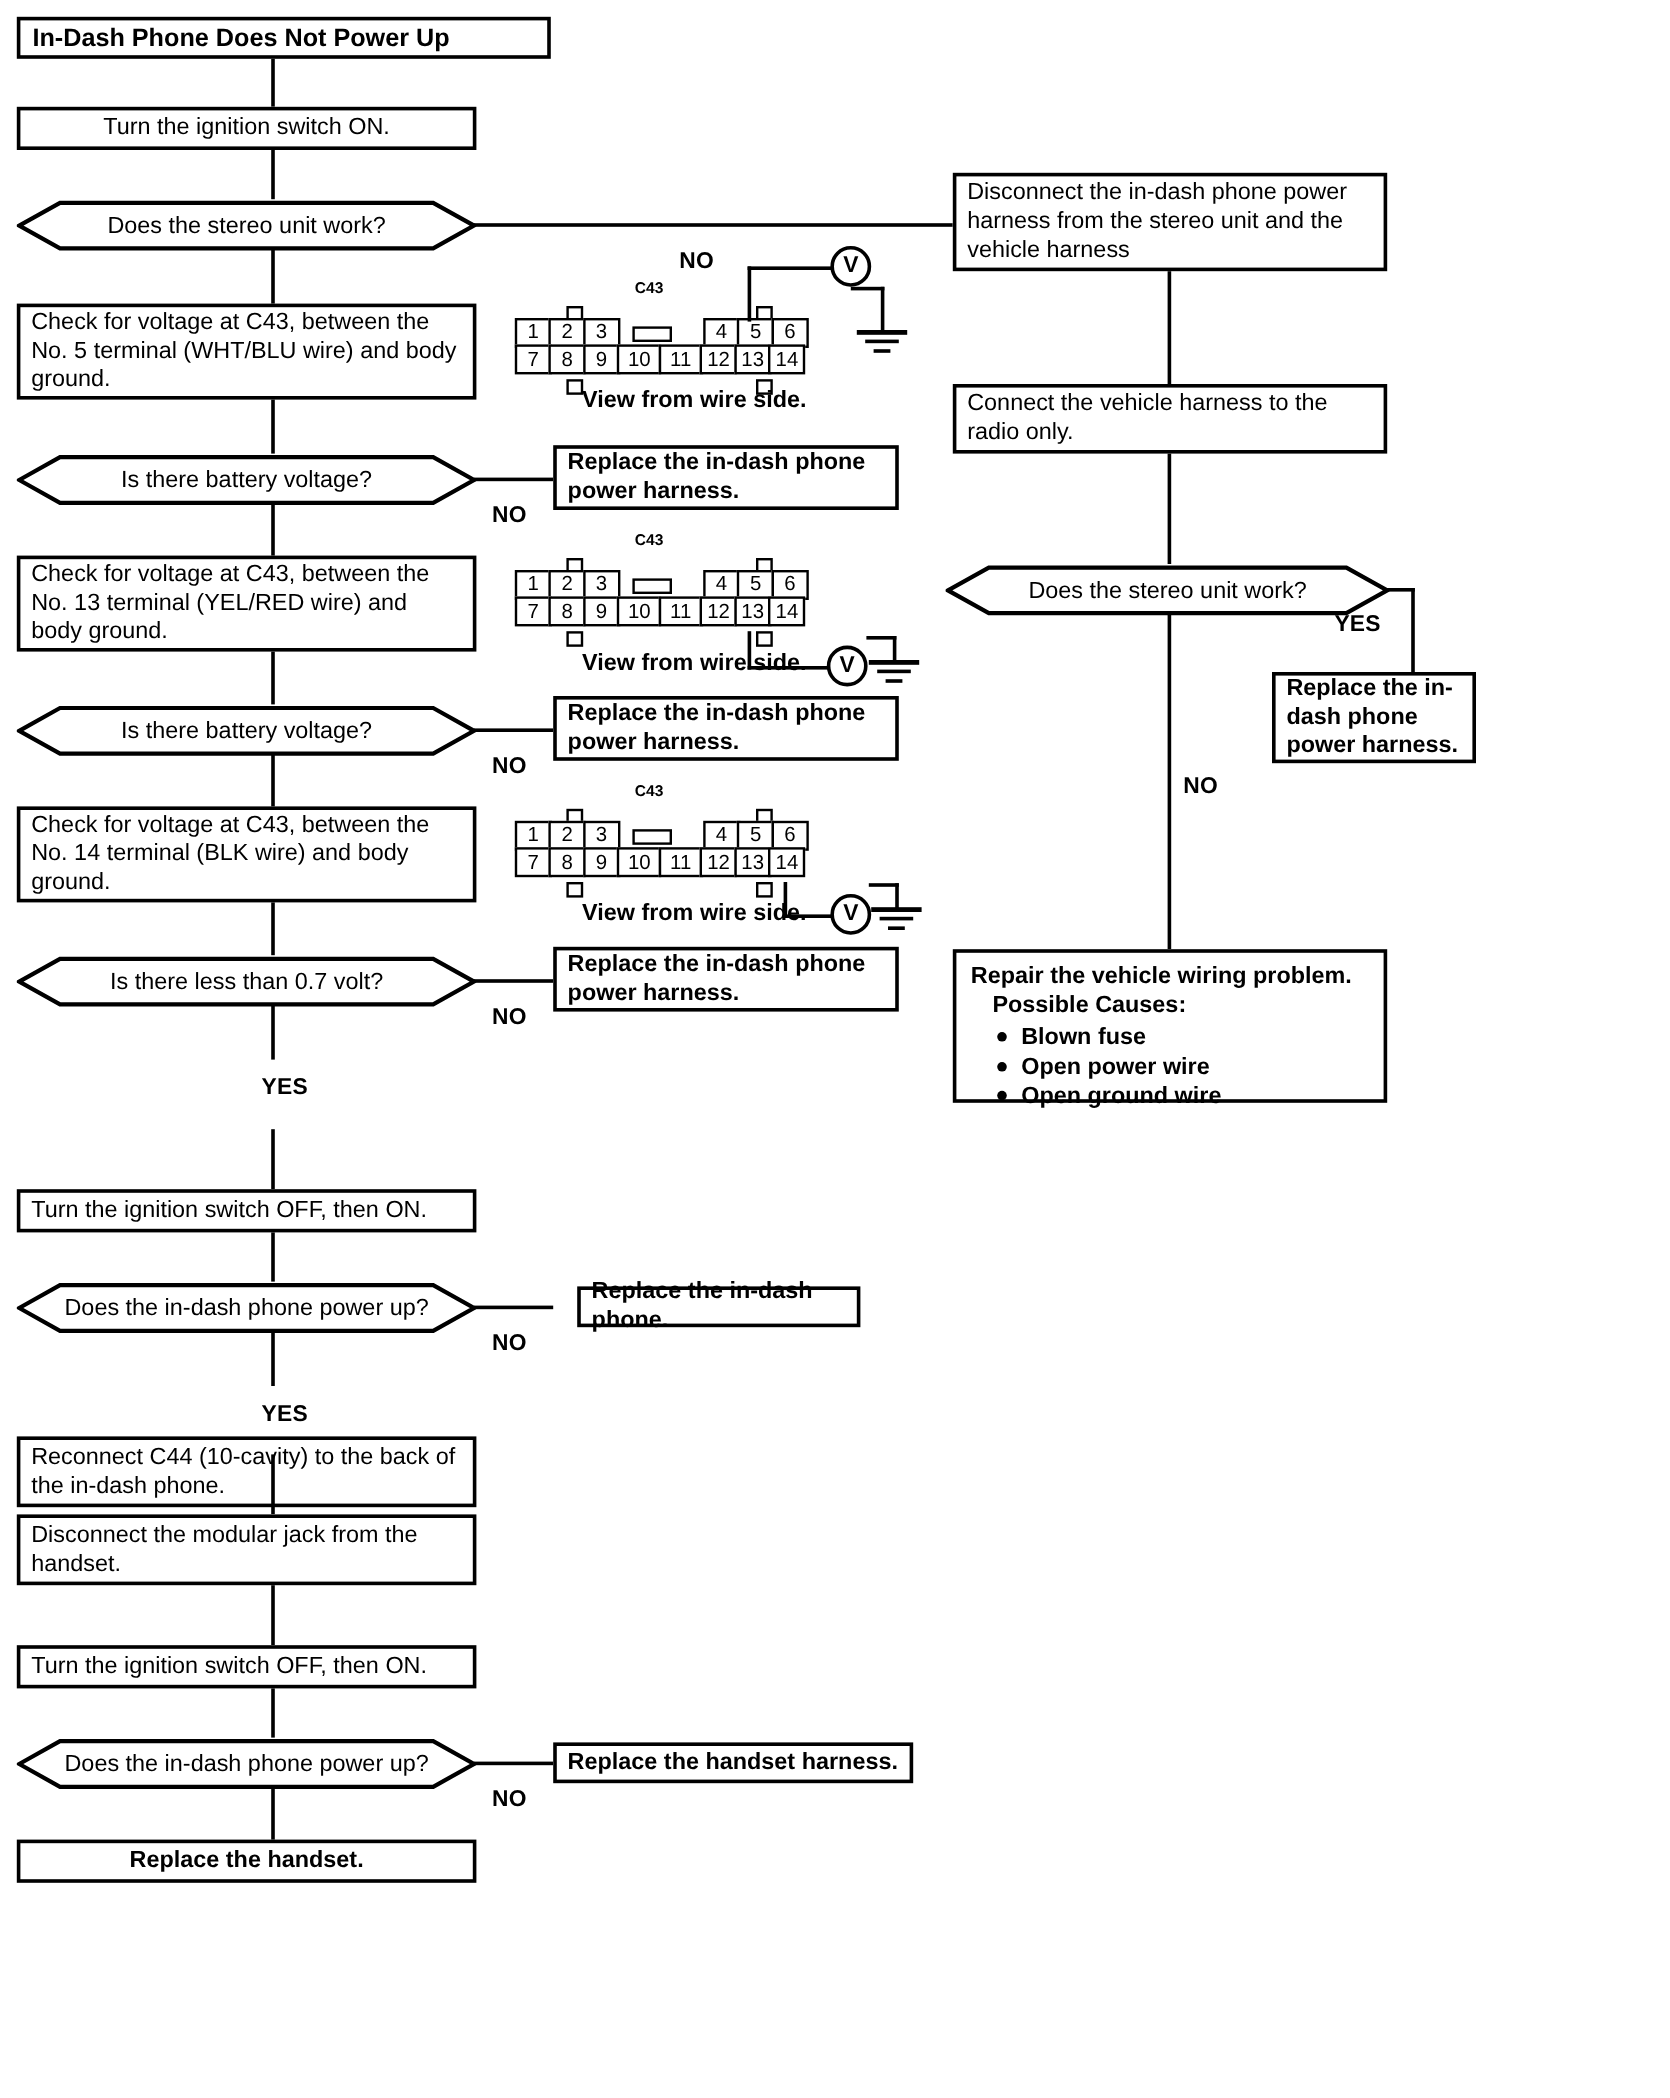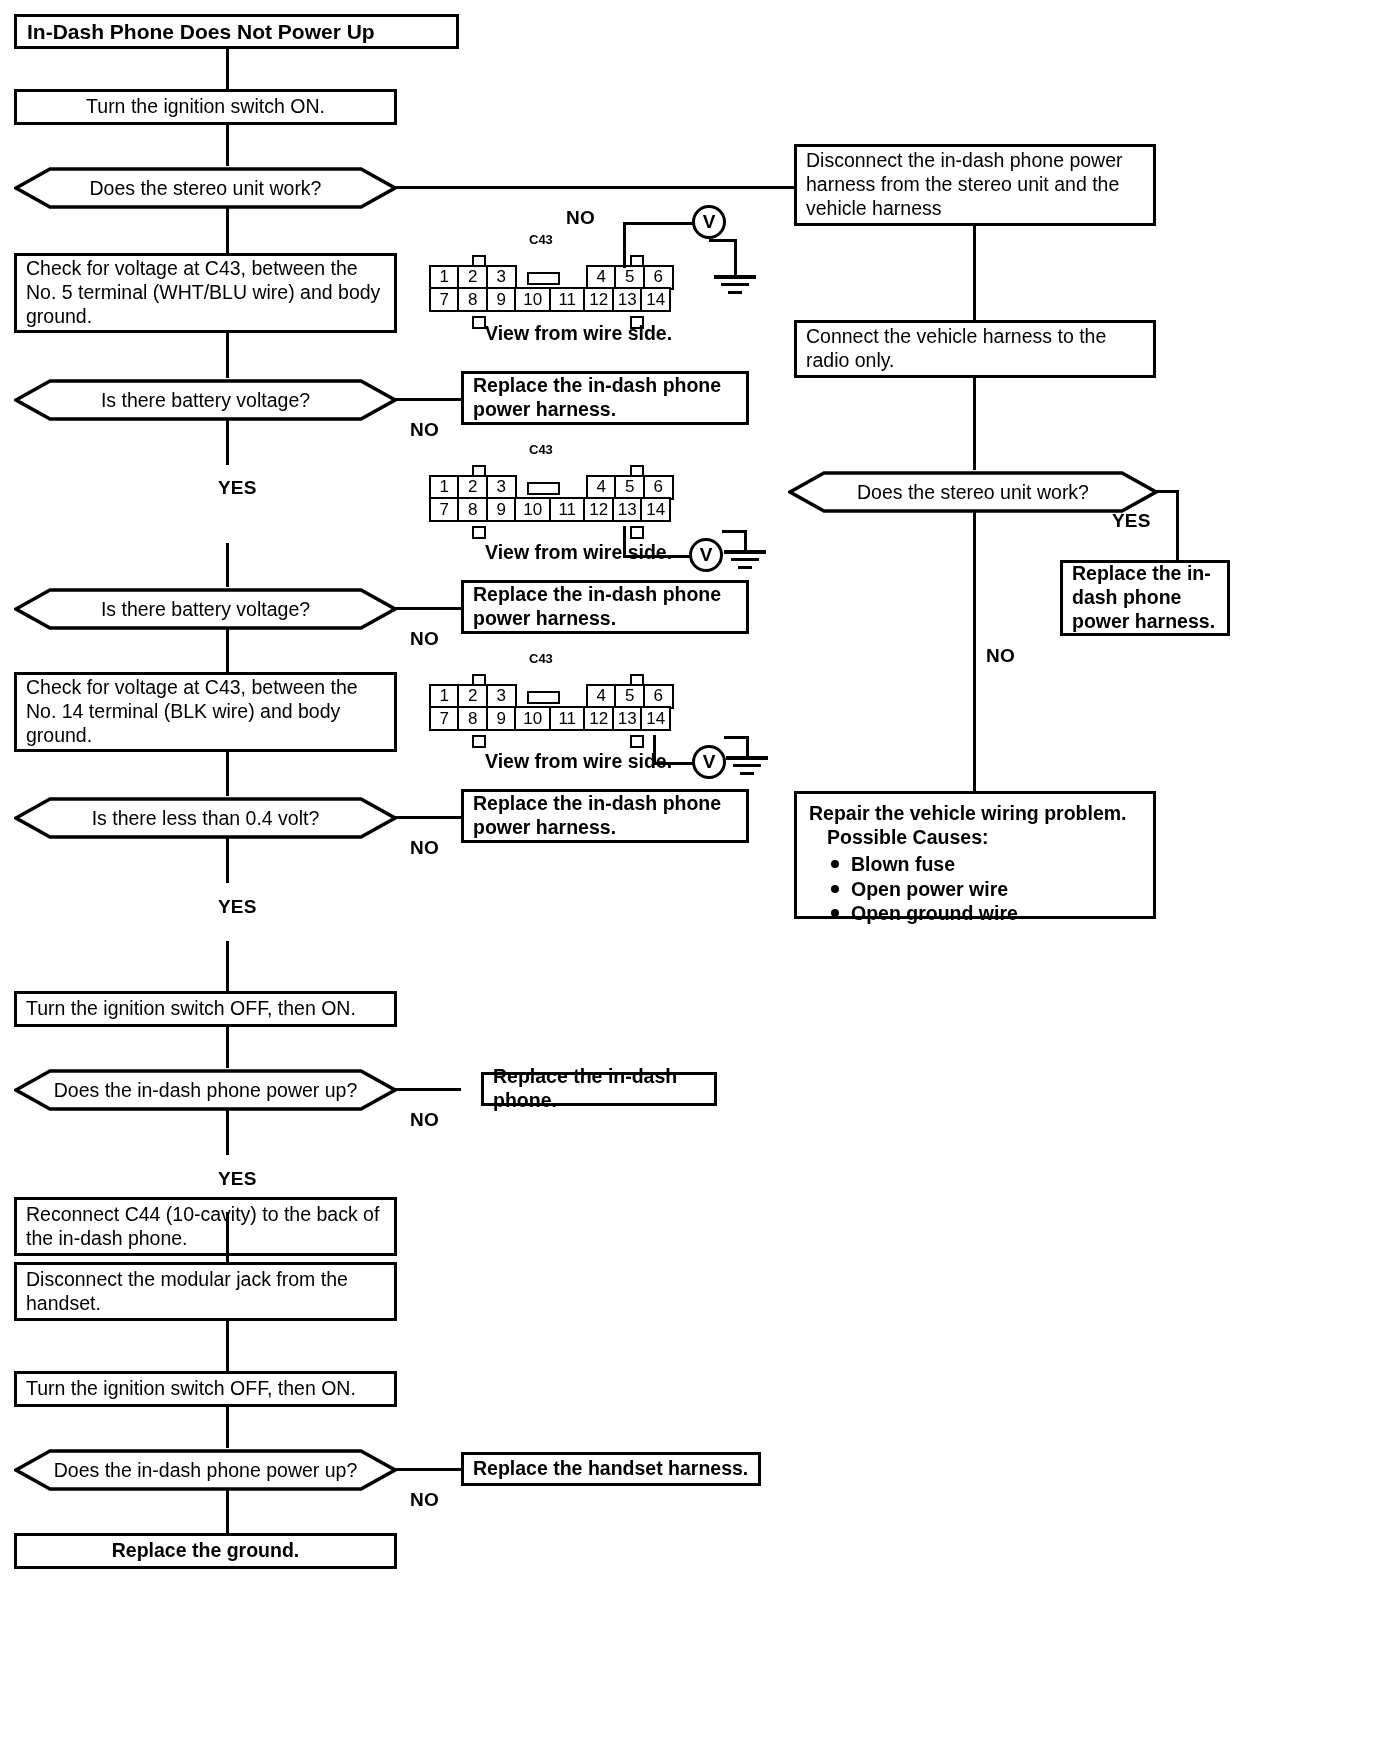--- a/index.html
+++ b/index.html
@@ -183,20 +183,23 @@
     <div class="hex-label">Is there battery voltage?</div>
   </div>
   <div class="line hline" style="left:395px;top:398px;width:66px;"></div>
   <div class="branch-label" style="left:410px;top:372px;">NO</div>
   <div class="box bold" style="left:461px;top:371px;width:288px;height:54px;">
     <span>Replace the in-dash phone power harness.</span>
   </div>
   <div class="line vline" style="left:226px;top:420px;height:45px;"></div>
   <div class="branch-label" style="left:218px;top:430px;">YES</div>
 
+  <div class="box" style="left:14px;top:463px;width:383px;height:80px;">
+    <span>Check for voltage at C43, between the No. 13 terminal (YEL/RED wire) and body ground.</span>
+  </div>
   <div class="line vline" style="left:226px;top:543px;height:44px;"></div>
 
   <div class="hex" style="left:14px;top:587px;width:383px;height:44px;">
     <svg width="383" height="44" viewBox="0 0 383 44">
       <polygon points="2,22 36,3 347,3 381,22 347,41 36,41" fill="#fff" stroke="#000" stroke-width="3.5"></polygon>
     </svg>
     <div class="hex-label">Is there battery voltage?</div>
   </div>
   <div class="line hline" style="left:395px;top:607px;width:66px;"></div>
   <div class="branch-label" style="left:410px;top:581px;">NO</div>
@@ -208,21 +211,21 @@
 
   <div class="box" style="left:14px;top:672px;width:383px;height:80px;">
     <span>Check for voltage at C43, between the No. 14 terminal (BLK wire) and body ground.</span>
   </div>
   <div class="line vline" style="left:226px;top:752px;height:44px;"></div>
 
   <div class="hex" style="left:14px;top:796px;width:383px;height:44px;">
     <svg width="383" height="44" viewBox="0 0 383 44">
       <polygon points="2,22 36,3 347,3 381,22 347,41 36,41" fill="#fff" stroke="#000" stroke-width="3.5"></polygon>
     </svg>
-    <div class="hex-label">Is there less than 0.4 volt?</div>
+    <div class="hex-label">Is there less than 0.7 volt?</div>
   </div>
   <div class="line hline" style="left:395px;top:816px;width:66px;"></div>
   <div class="branch-label" style="left:410px;top:790px;">NO</div>
   <div class="box bold" style="left:461px;top:789px;width:288px;height:54px;">
     <span>Replace the in-dash phone power harness.</span>
   </div>
   <div class="line vline" style="left:226px;top:838px;height:45px;"></div>
   <div class="branch-label" style="left:218px;top:849px;">YES</div>
 
   <div class="line vline" style="left:226px;top:941px;height:50px;"></div>
@@ -269,21 +272,21 @@
   </div>
   <div class="line hline" style="left:395px;top:1468px;width:66px;"></div>
   <div class="branch-label" style="left:410px;top:1442px;">NO</div>
   <div class="box bold" style="left:461px;top:1452px;width:300px;height:34px;">
     <span>Replace the handset harness.</span>
   </div>
   <div class="line vline" style="left:226px;top:1490px;height:45px;"></div>
   <div class="branch-label" style="left:218px;top:1500px;">YES</div>
 
   <div class="box bold center" style="left:14px;top:1533px;width:383px;height:36px;">
-    <span>Replace the ground.</span>
+    <span>Replace the handset.</span>
   </div>
 
   <div class="connector" style="left:425px;top:232px;width:340px;height:105px;">
 
     <div class="conn-name" style="left:104px;top:0px;">C43</div>
 
     <div class="tab" style="left:47px;top:23px;"></div>
     <div class="tab" style="left:205px;top:23px;"></div>
     <div class="tab" style="left:47px;top:84px;"></div>
     <div class="tab" style="left:205px;top:84px;"></div>

